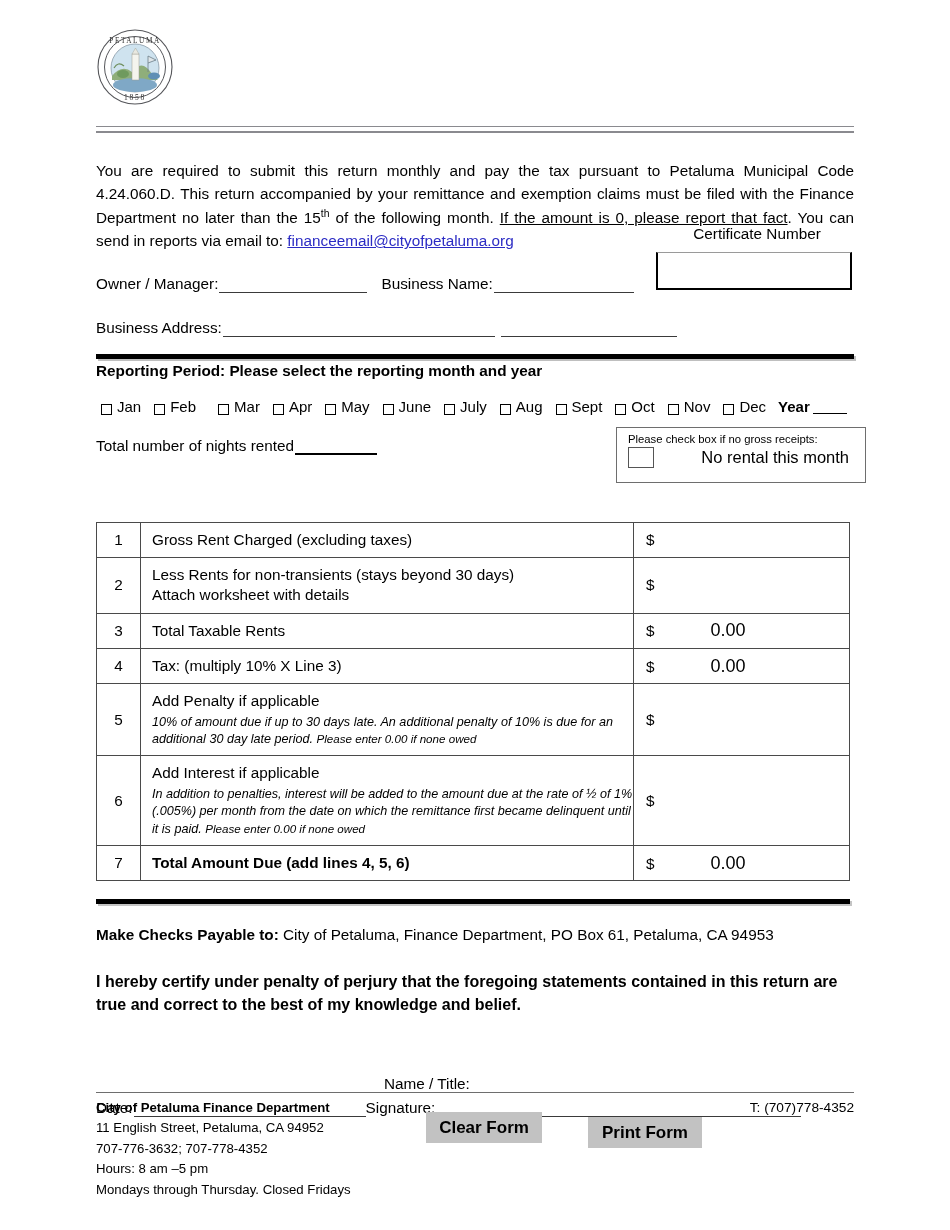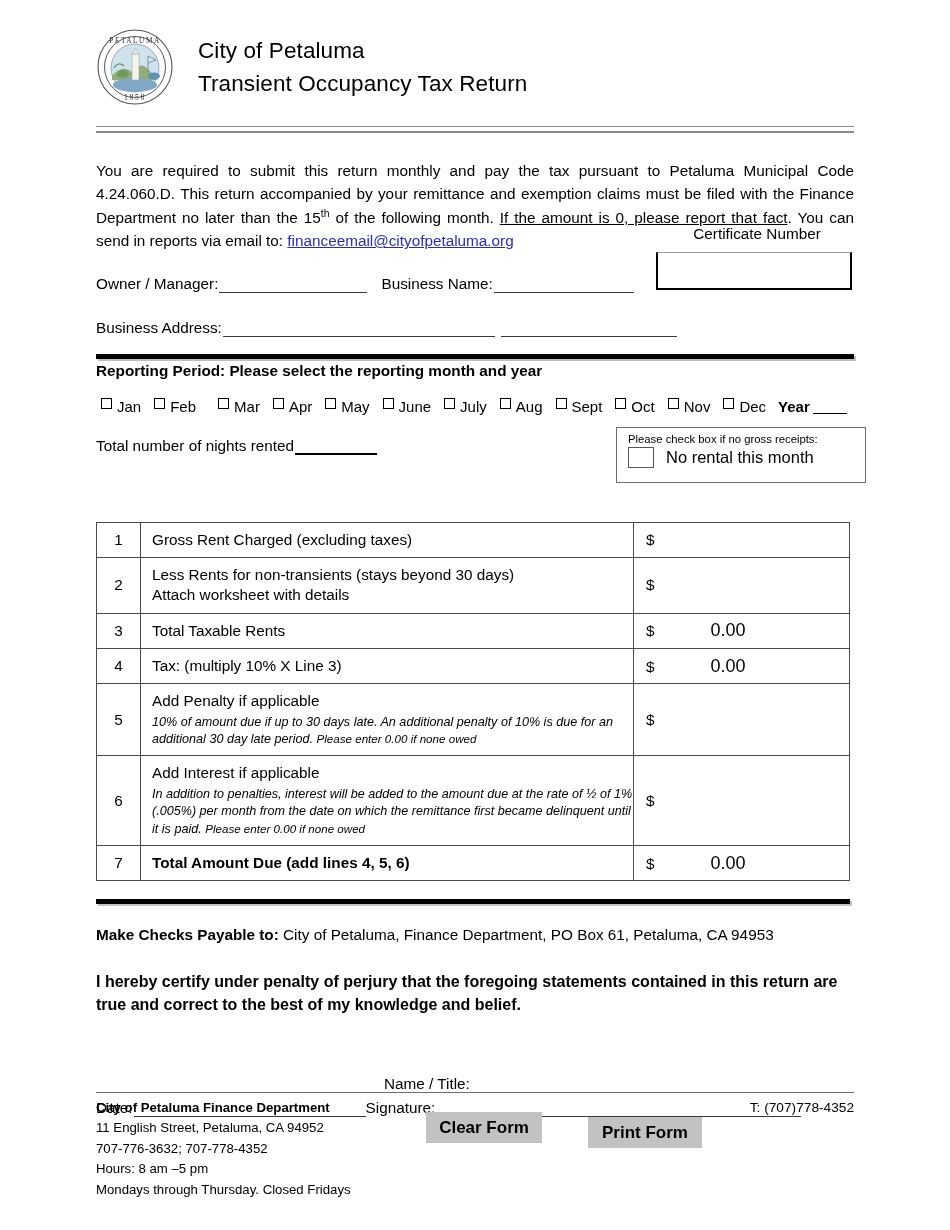--- a/index.html
+++ b/index.html
@@ -134,21 +134,21 @@
   
   .months {
     margin-top: 18px;
     display: flex;
     align-items: center;
     font-size: 15px;
     padding-left: 5px;
   }
   .month {
     display: flex;
-    align-items: flex-start;
+    align-items: flex-end;
     white-space: nowrap;
   }
   .cbx {
     display: inline-block;
     width: 11px;
     height: 11px;
     border: 1.3px solid #000;
     box-sizing: border-box;
     margin-right: 5px;
   }
@@ -192,20 +192,21 @@
     border: 1.4px solid #6e6e6e;
     padding: 5px 16px 0 11px;
   }
   .norent-title {
     font-size: 11.3px;
     margin-bottom: 2px;
   }
   .norent-row {
     display: flex;
     align-items: center;
+    justify-content: space-between;
   }
   .norent-cbx {
     width: 26px;
     height: 21px;
     box-sizing: border-box;
     border: 1.6px solid #555;
     background: #fff;
     flex: 0 0 26px;
   }
   .norent-text {
@@ -358,24 +359,20 @@
         <rect x="36" y="26" width="7" height="26" fill="#f4f4ee" stroke="#9a9a90" stroke-width="0.5"></rect>
         <path d="M36 26 L39.5 20 L43 26 Z" fill="#e8e8e0" stroke="#9a9a90" stroke-width="0.4"></path>
         <path d="M52 28 L52 44 M52 28 L60 32 L52 35" fill="#dfe6ea" stroke="#6c7d88" stroke-width="0.8"></path>
         <ellipse cx="27" cy="46" rx="6" ry="4" fill="#6f9a5e"></ellipse>
         <ellipse cx="58" cy="48" rx="6" ry="3.5" fill="#5f8fb5"></ellipse>
         <path d="M18 40 Q22 33 28 38" fill="none" stroke="#6f8f5e" stroke-width="1.2"></path>
         <text x="39" y="15" font-family="'Liberation Serif', serif" font-size="7.2" fill="#2a2a2a" text-anchor="middle" letter-spacing="1.6" transform="rotate(0 39 15)">PETALUMA</text>
         <text x="39" y="72" font-family="'Liberation Serif', serif" font-size="7.5" fill="#2a2a2a" text-anchor="middle" letter-spacing="1.8">1858</text>
       </svg>
     </div>
-    <div class="title-block">
-      <div class="title-line">City of Petaluma</div>
-      <div class="title-line">Transient Occupancy Tax Return</div>
-    </div>
   </div>
   <div class="header-rule"></div>
 
   <div class="intro">
     <span>You are required to submit this return monthly and pay the tax pursuant to Petaluma Municipal Code 4.24.060.D.  This return accompanied by your remittance and exemption claims must be filed with the Finance Department no later than the 15</span><sup>th</sup><span> of the following month.  </span><span class="u">If the amount is 0, please report that fact</span><span>.  You can send in reports via email to: </span><a class="email" href="#">financeemail@cityofpetaluma.org</a>
   </div>
 
   <div class="fields">
     <div class="cert-wrap">
       <div class="cert-label">Certificate Number</div>

